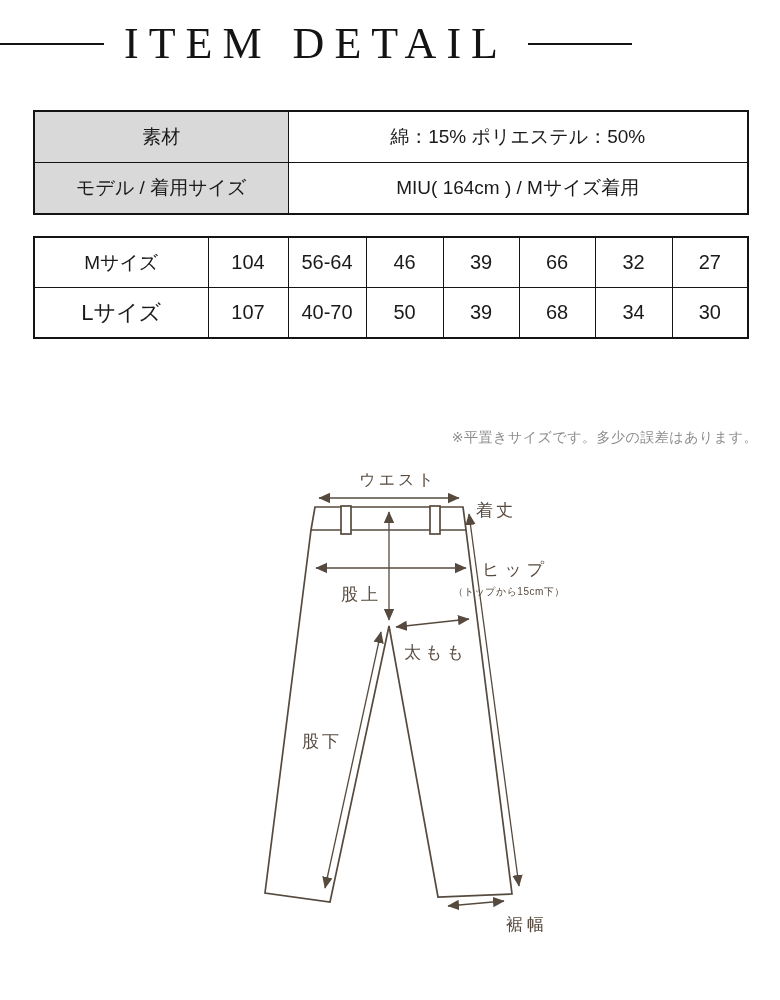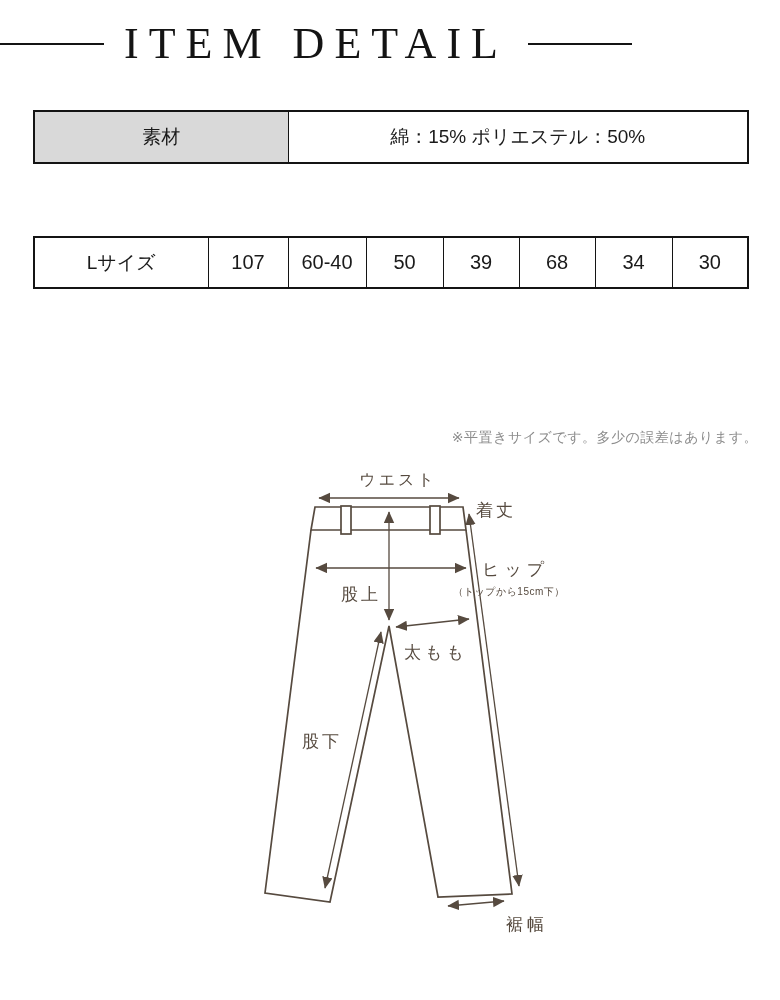--- a/index.html
+++ b/index.html
@@ -53,39 +53,53 @@
   <table class="t1">
     <colgroup>
         <col style="width:254px">
         <col style="width:460px">
       </colgroup>
     <tbody>
         <tr>
       <td class="gray">素材</td>
       <td>綿：15% ポリエステル：50%</td>
     </tr>
+    <tr>
+      <td class="gray">モデル / 着用サイズ</td>
+      <td>MIU( 164cm ) / Mサイズ着用</td>
+    </tr>
   </tbody>
     </table>
 
   <table class="t2">
     <colgroup>
       <col style="width:174px">
         <col style="width:80px">
         <col style="width:78px">
       <col style="width:77px">
         <col style="width:76px">
         <col style="width:76px">
       <col style="width:77px">
         <col style="width:76px">
     </colgroup>
     <tbody>
     <tr>
-      <td style="font-size:19px">Lサイズ</td>
+      <td style="font-size:19px">Mサイズ</td>
+      <td>104</td>
+      <td>56-64</td>
+      <td>46</td>
+      <td>39</td>
+      <td>66</td>
+      <td>32</td>
+      <td>27</td>
+    </tr>
+    <tr>
+      <td style="font-size:22px">Lサイズ</td>
       <td>107</td>
-      <td>60-40</td>
+      <td>40-70</td>
       <td>50</td>
       <td>39</td>
       <td>68</td>
       <td>34</td>
       <td>30</td>
     </tr>
   </tbody>
     </table>
 
   <div class="note">※平置きサイズです。多少の誤差はあります。</div>

